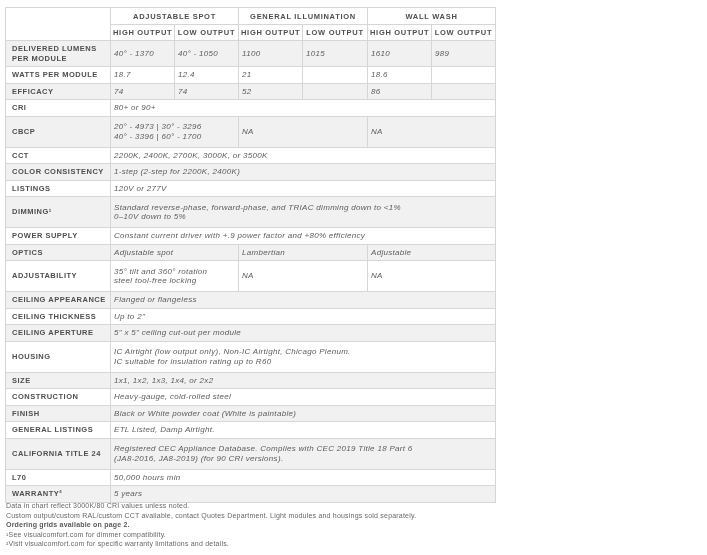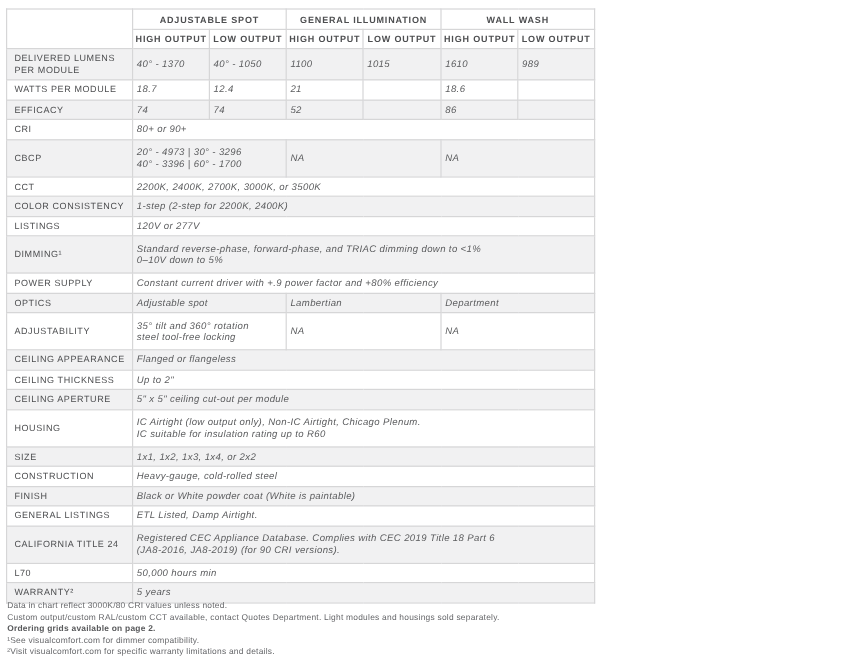--- a/index.html
+++ b/index.html
@@ -23,21 +23,21 @@
     color:#4d4e50;
     font-size:7.5px; font-weight:bold; letter-spacing:0.7px;
     text-align:center; padding:3px 2px;
     white-space:nowrap; overflow:hidden;
   }
   thead tr.group-row th { padding:3.5px 2px; }
   thead th.corner { background:#ffffff; }
 
   td.label-cell {
     color:#4d4e50;
-    font-size:7.5px; font-weight:normal; letter-spacing:0.5px;
+    font-size:7.5px; font-weight:bold; letter-spacing:0.5px;
     text-align:left; padding:3px 4px 3px 6px;
     line-height:9.5px;
   }
   td.value-cell {
     color:#5b5c5e;
     font-size:8px; letter-spacing:0.3px;
     padding:3px 3px;font-style:italic;
   }
   td.value-cell div { line-height:9.5px; }
   tr.shaded { background:#f1f1f2; }
@@ -198,21 +198,21 @@
         </tr>
         <tr class="shaded">
           <td class="label-cell">OPTICS</td>
           <td class="value-cell" colspan="2">
             <div>Adjustable spot</div>
           </td>
           <td class="value-cell" colspan="2">
             <div>Lambertian</div>
           </td>
           <td class="value-cell" colspan="2">
-            <div>Department</div>
+            <div>Adjustable</div>
           </td>
         </tr>
         <tr class="multi">
           <td class="label-cell">ADJUSTABILITY</td>
           <td class="value-cell" colspan="2">
             <div>35° tilt and 360° rotation</div>
             <div>steel tool-free locking</div>
           </td>
           <td class="value-cell" colspan="2">
             <div>NA</div>

